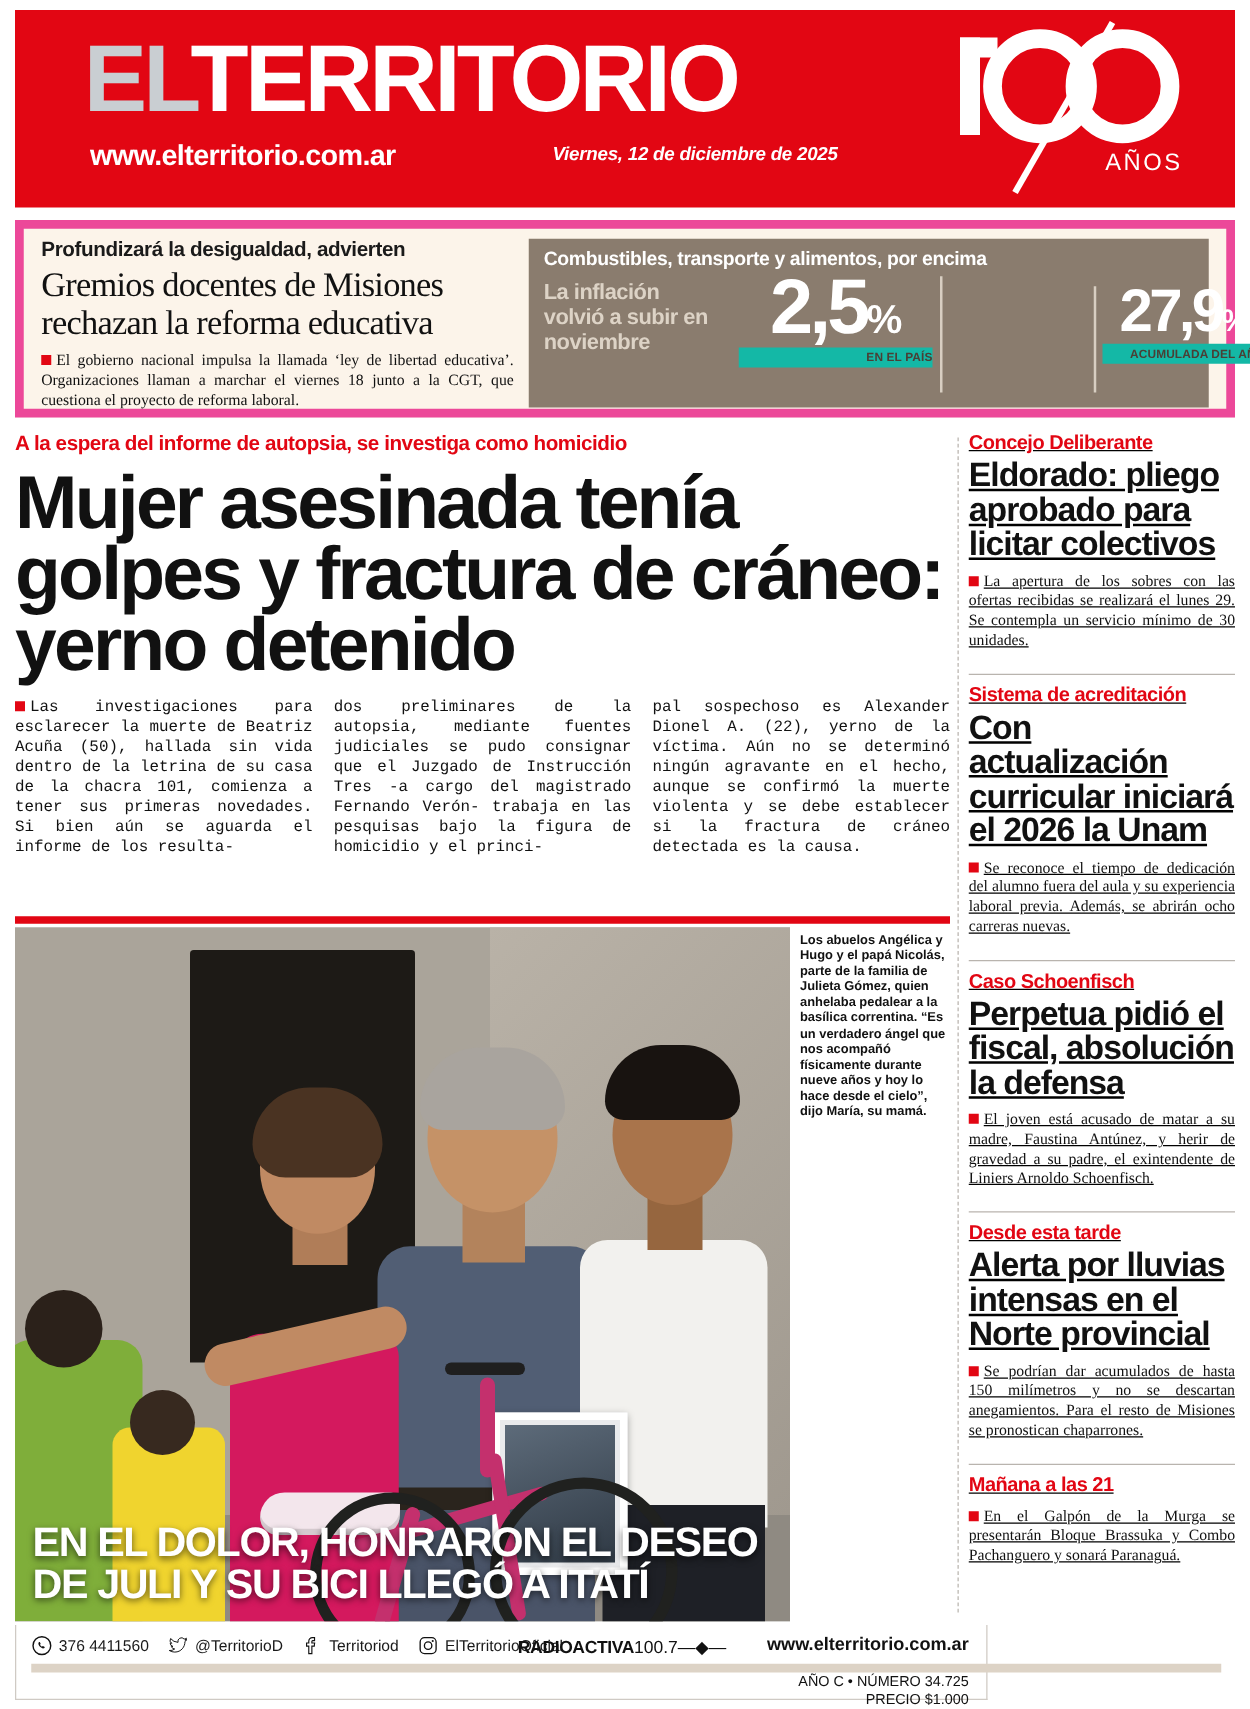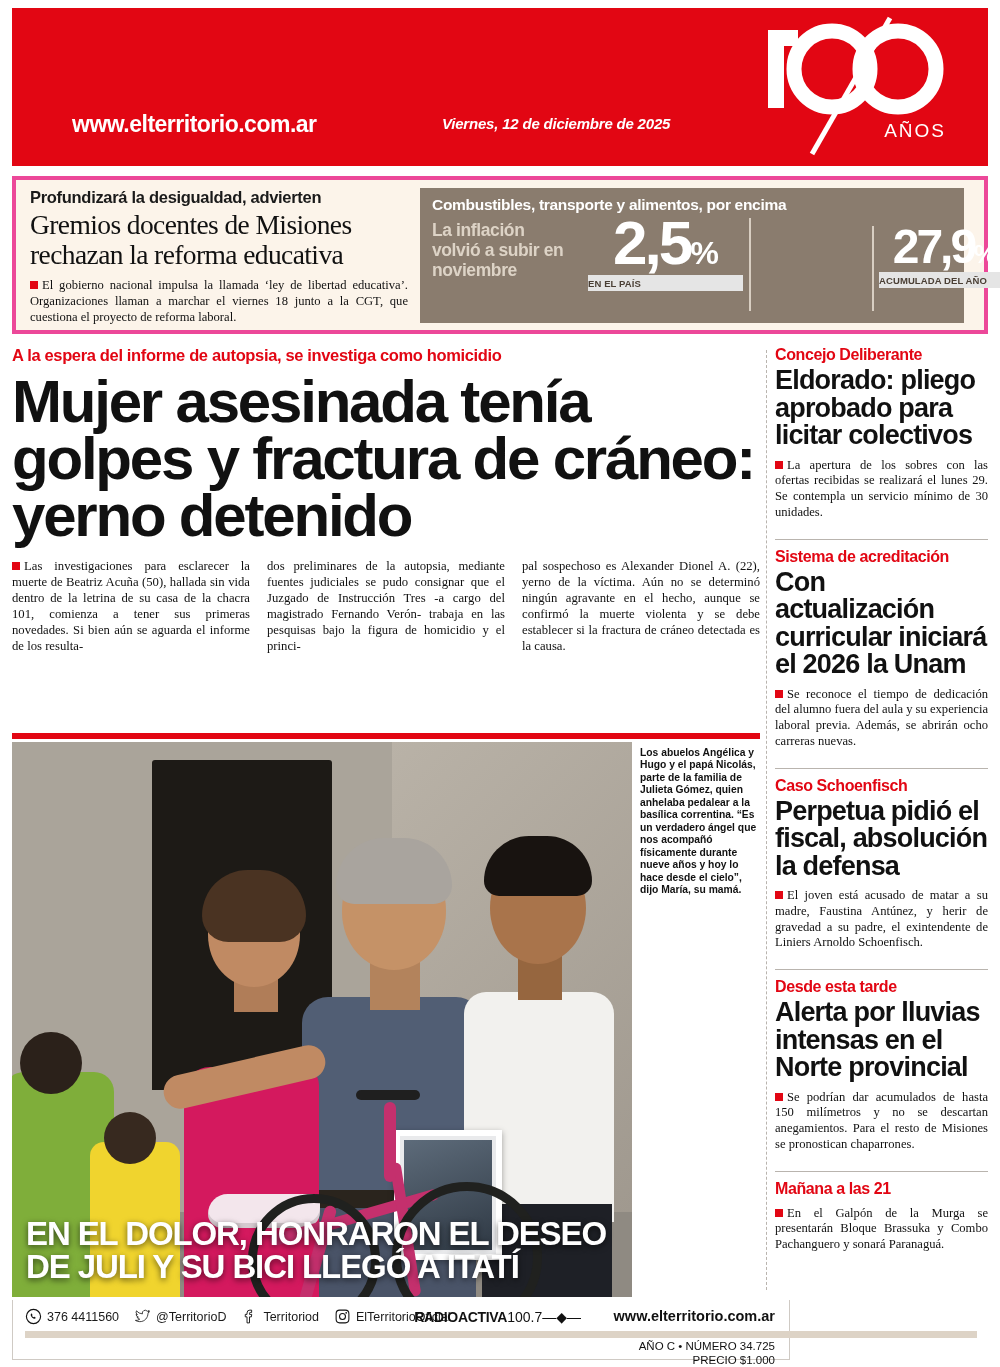--- a/index.html
+++ b/index.html
@@ -36,21 +36,21 @@
   }
   .cent-logo { position: absolute; right: 18px; top: 6px; width: 230px; height: 150px; }
   .cent-anos {
     position: absolute; right: 42px; top: 112px;
     color: #fff; font-size: 19px; letter-spacing: 2px; font-weight: 300;
   }
 
   
   .banner {
     position: absolute; left: 12px; top: 176px; width: 976px; height: 158px;
-    background: #fcf4ea; border: 4px solid #ec4899;
+    background: #fcf4ea; border: 7px solid #ec4899;
   }
   .banner-left { position: absolute; left: 14px; top: 8px; width: 378px; }
   .bl-kicker { font-size: 16.5px; font-weight: bold; color: #1a1a1a; letter-spacing: -0.3px; }
   .bl-head {
     font-family: "Liberation Serif", serif;
     font-size: 27.5px; line-height: 1.08; color: #111; margin-top: 3px;
     font-weight: normal; letter-spacing: -0.6px;
   }
   .bl-body {
     font-family: "Liberation Serif", serif;
@@ -66,21 +66,21 @@
   .infl-lead {
     position:absolute; left:12px; top:33px; width:145px;
     color:#ddd3c6; font-weight:bold; font-size:17.5px; line-height:1.13; letter-spacing:-0.4px;
   }
   .stat { position:absolute; text-align:center; }
   .stat .num {
     color:#fff; font-weight:bold; line-height:0.88; letter-spacing:-3px; white-space:nowrap;
   }
   .stat .pct { font-size:0.52em; letter-spacing:-1px; }
   .stat .lbl {
-    background:#e5e5e5; color:#4a3f35; font-weight:bold; text-align:left;
+    background:#14b8a6; color:#4a3f35; font-weight:bold; text-align:right;
     font-size:9.5px; letter-spacing:0.1px; padding:3px 0 2px; margin-top:4px;
   }
   #stat0 { left:168px; top:28px; width:155px; }
   #stat0 .num { font-size:62px; }
   #stat1 { left:337px; top:38px; width:113px; }
   #stat1 .num { font-size:48px; }
   #stat2 { left:459px; top:38px; width:130px; }
   #stat2 .num { font-size:48px; }
   .vdiv { position:absolute; width:2px; background:#d8cec2; }
   #vd0 { left:329px; top:30px; height:93px; }
@@ -93,21 +93,21 @@
           border-left:1px dashed #b9b4ae; }
 
   
   .lead-kicker { color:#e20613; font-weight:bold; font-size:16.5px; letter-spacing:-0.35px; }
   .lead-head {
     font-weight: bold; color:#111; font-size:60px; line-height:0.95;
     letter-spacing:-2.2px; margin-top:8px;
   }
   .lead-cols {
     display:flex; gap:17px; margin-top:14px;
-    font-family:Liberation Serif, serif; font-size:12.7px; line-height:1.26; color:#111;
+    font-family:Liberation Mono, monospace; font-size:12.7px; line-height:1.26; color:#111;
   }
   .lead-cols > div { flex:1; text-align:justify; }
 
   
   .photo-wrap { position:absolute; left:12px; top:733px; width:748px; height:565px; }
   .photo-rule { position:absolute; left:0; top:0; width:748px; height:6px; background:#e20613; }
   .photo { position:absolute; left:0; top:9px; width:620px; height:555px; overflow:hidden; background:#8d8b86; }
   .cap {
     position:absolute; left:628px; top:14px; width:120px;
     font-size:10.3px; line-height:1.21; color:#111; text-align:left; font-weight:600;
@@ -151,21 +151,21 @@
   .frame { left:382px; top:388px; width:108px; height:130px; background:#e9eaec; border:6px solid #fff;
            box-shadow:0 2px 6px rgba(0,0,0,.35); }
   .frame-in { left:392px; top:398px; width:88px; height:110px;
               background:linear-gradient(160deg,#5d6b7a,#2f3944); }
   .seat { left:196px; top:452px; width:112px; height:34px; background:#f3e6ec; border-radius:22px 8px 18px 16px;
           box-shadow:inset 0 -5px 0 rgba(0,0,0,.12); }
   .bar { position:absolute; background:#c4306d; border-radius:6px; }
   .wheel { position:absolute; border:9px solid #20211f; border-radius:50%; }
 
   
-  .s-item { padding-bottom:9px; }
+  .s-item { padding-bottom:9px;text-decoration:underline; }
   .s-rule { height:1px; background:#b9b4ae; margin:9px 0 8px; }
   .s-kicker { color:#e20613; font-weight:bold; font-size:16px; letter-spacing:-0.4px; }
   .s-head { color:#111; font-weight:bold; font-size:27px; line-height:1.02; letter-spacing:-0.8px; margin-top:3px; }
   .s-body {
     font-family:"Liberation Serif", serif; font-size:12.6px; line-height:1.25;
     color:#111; margin-top:8px; text-align:justify;
   }
 
   
   .footer { position:absolute; left:12px; top:1300px; width:778px; height:60px;
@@ -180,20 +180,23 @@
   .f-bar { position:absolute; left:12px; top:31px; width:952px; height:7px; background:#ddd3c6; }
   .f-meta { position:absolute; right:14px; top:40px; text-align:right; font-size:11.5px;
             line-height:1.18; color:#111; }
 </style>
 </head>
 <body>
 
 <div class="page">
 
   <div class="masthead">
+    <div class="mast-logo">
+      <span class="mast-el">EL</span><span class="mast-territorio">TERRITORIO</span>
+    </div>
     <div class="mast-url">www.elterritorio.com.ar</div>
     <div class="mast-date">Viernes, 12 de diciembre de 2025</div>
     <svg class="cent-logo" viewBox="0 0 230 150">
       <rect x="28" y="16" width="16" height="78" fill="#fff"></rect>
       <polygon points="28,16 58,16 58,32 28,32" fill="#fff"></polygon>
       <circle cx="92" cy="55" r="38" fill="none" stroke="#fff" stroke-width="15"></circle>
       <circle cx="158" cy="55" r="38" fill="none" stroke="#fff" stroke-width="15"></circle>
       <line x1="72" y1="140" x2="150" y2="4" stroke="#fff" stroke-width="5"></line>
     </svg>
     <div class="cent-anos">AÑOS</div>

